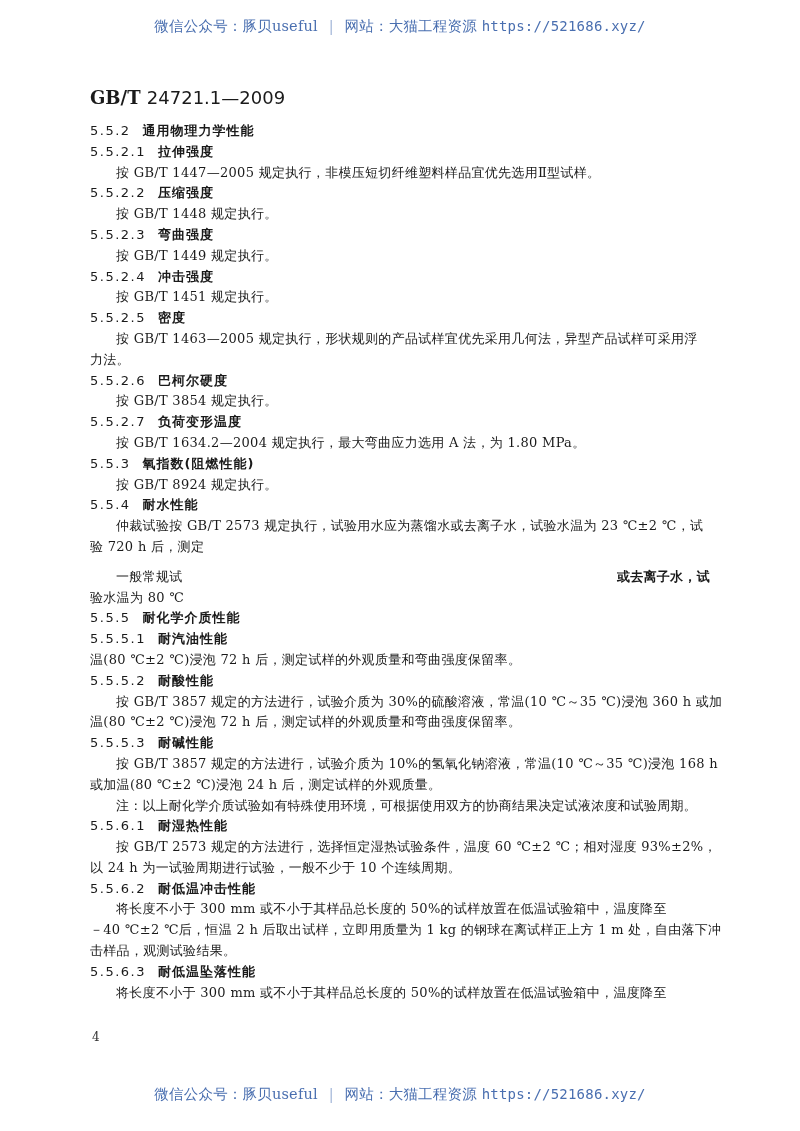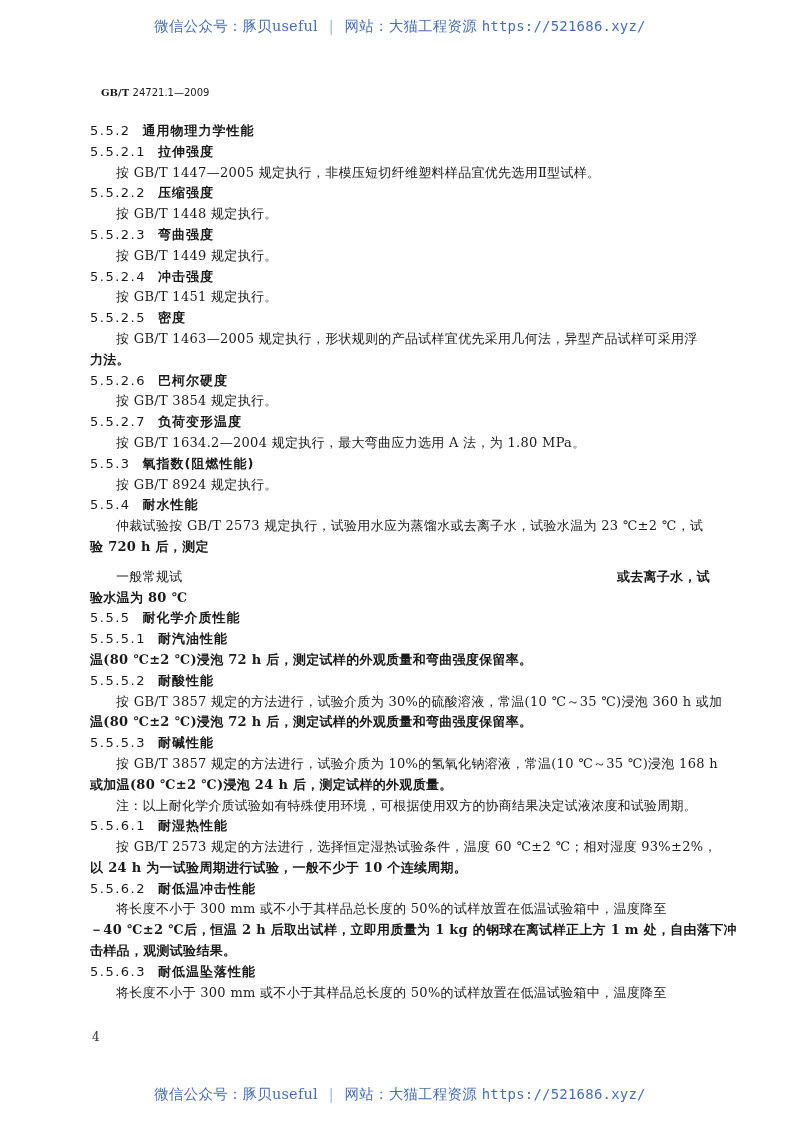--- a/index.html
+++ b/index.html
@@ -5,30 +5,30 @@
     html, body { margin: 0; padding: 0; background: #ffffff; }
     body { width: 800px; height: 1131px; position: relative; overflow: hidden;
            font-family: "DejaVu Serif", "Liberation Serif", serif; color: #1a1a1a; }
     .watermark { position: absolute; left: 0; width: 800px; text-align: center;
                  font-size: 14.5px; color: #4a6fb0; letter-spacing: 0.2px;
                  font-family: "DejaVu Serif", "Liberation Serif", serif; }
     .watermark .mono { font-family: "DejaVu Sans Mono", "Liberation Mono", monospace; font-size: 14px; }
     .watermark .sep { color: #9fb3d6; margin: 0 6px; }
     .wm-top { top: 17px; }
     .wm-bottom { top: 1085px; }
-    .std-code { position: absolute; left: 101px; top: 87px; font-size: 10px; font-weight: bold;
+    .std-code { position: absolute; left: 90px; top: 87px; font-size: 18px; font-weight: bold;
                 font-family: "DejaVu Serif", "Liberation Serif", serif; }
     .std-code .num { font-family: "DejaVu Sans", "Liberation Sans", sans-serif; font-weight: normal; }
     .content { position: absolute; left: 90px; top: 121px; width: 620px; }
     .line { height: 20.8px; line-height: 20.8px; font-size: 13px; white-space: nowrap; }
     .h { font-family: "DejaVu Sans", "Liberation Sans", sans-serif; }
     .h .no { letter-spacing: 1.5px; margin-right: 12px; }
     .h .title { font-weight: bold; letter-spacing: 1px; margin-top: 8px; }
     .p { text-indent: 26px; text-align: justify; letter-spacing: 0.3px; }
-    .p.cont { text-indent: 0; font-weight: bold; }
+    .p.cont { text-indent: 0; }
     .note { font-size: 13px; text-indent: 26px; height: 20.8px; line-height: 20.8px; letter-spacing: 0.2px; }
     .page-num { position: absolute; left: 92px; top: 1030px; font-size: 12px; color: #333; }
   </style>
 </head>
 <body>
 
 <div class="watermark wm-top">
   <span>微信公众号：豚贝useful</span>
   <span class="sep">|</span>
   <span>网站：大猫工程资源</span>

